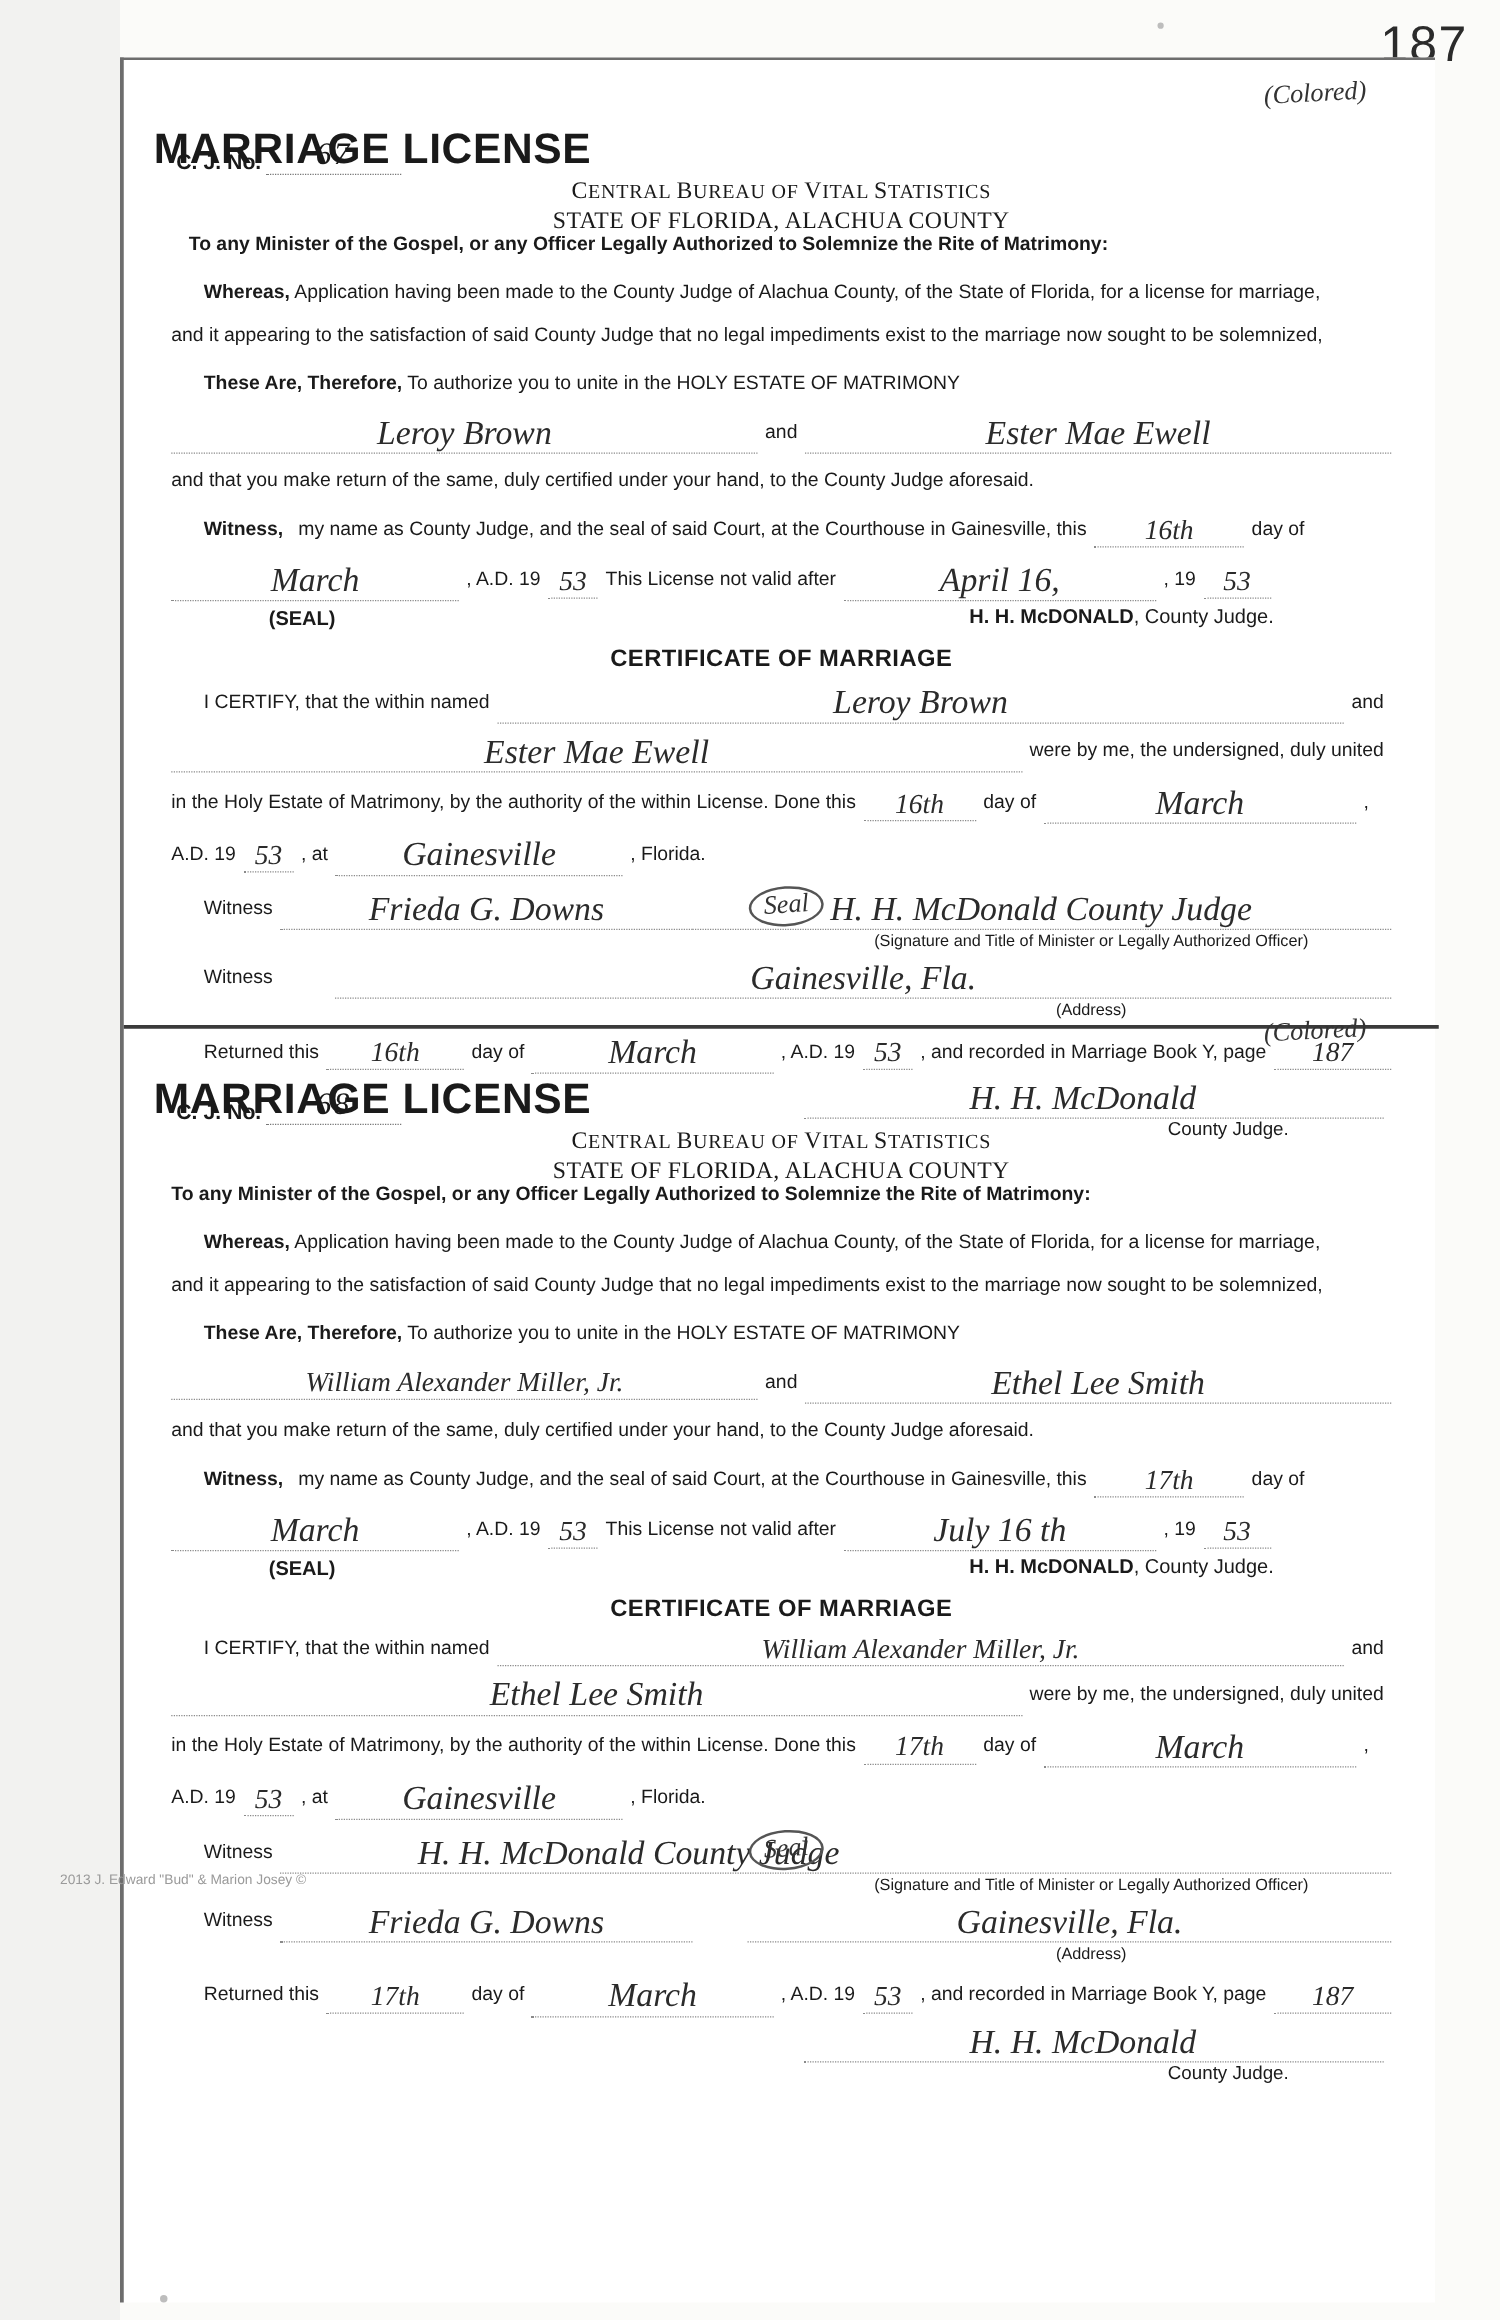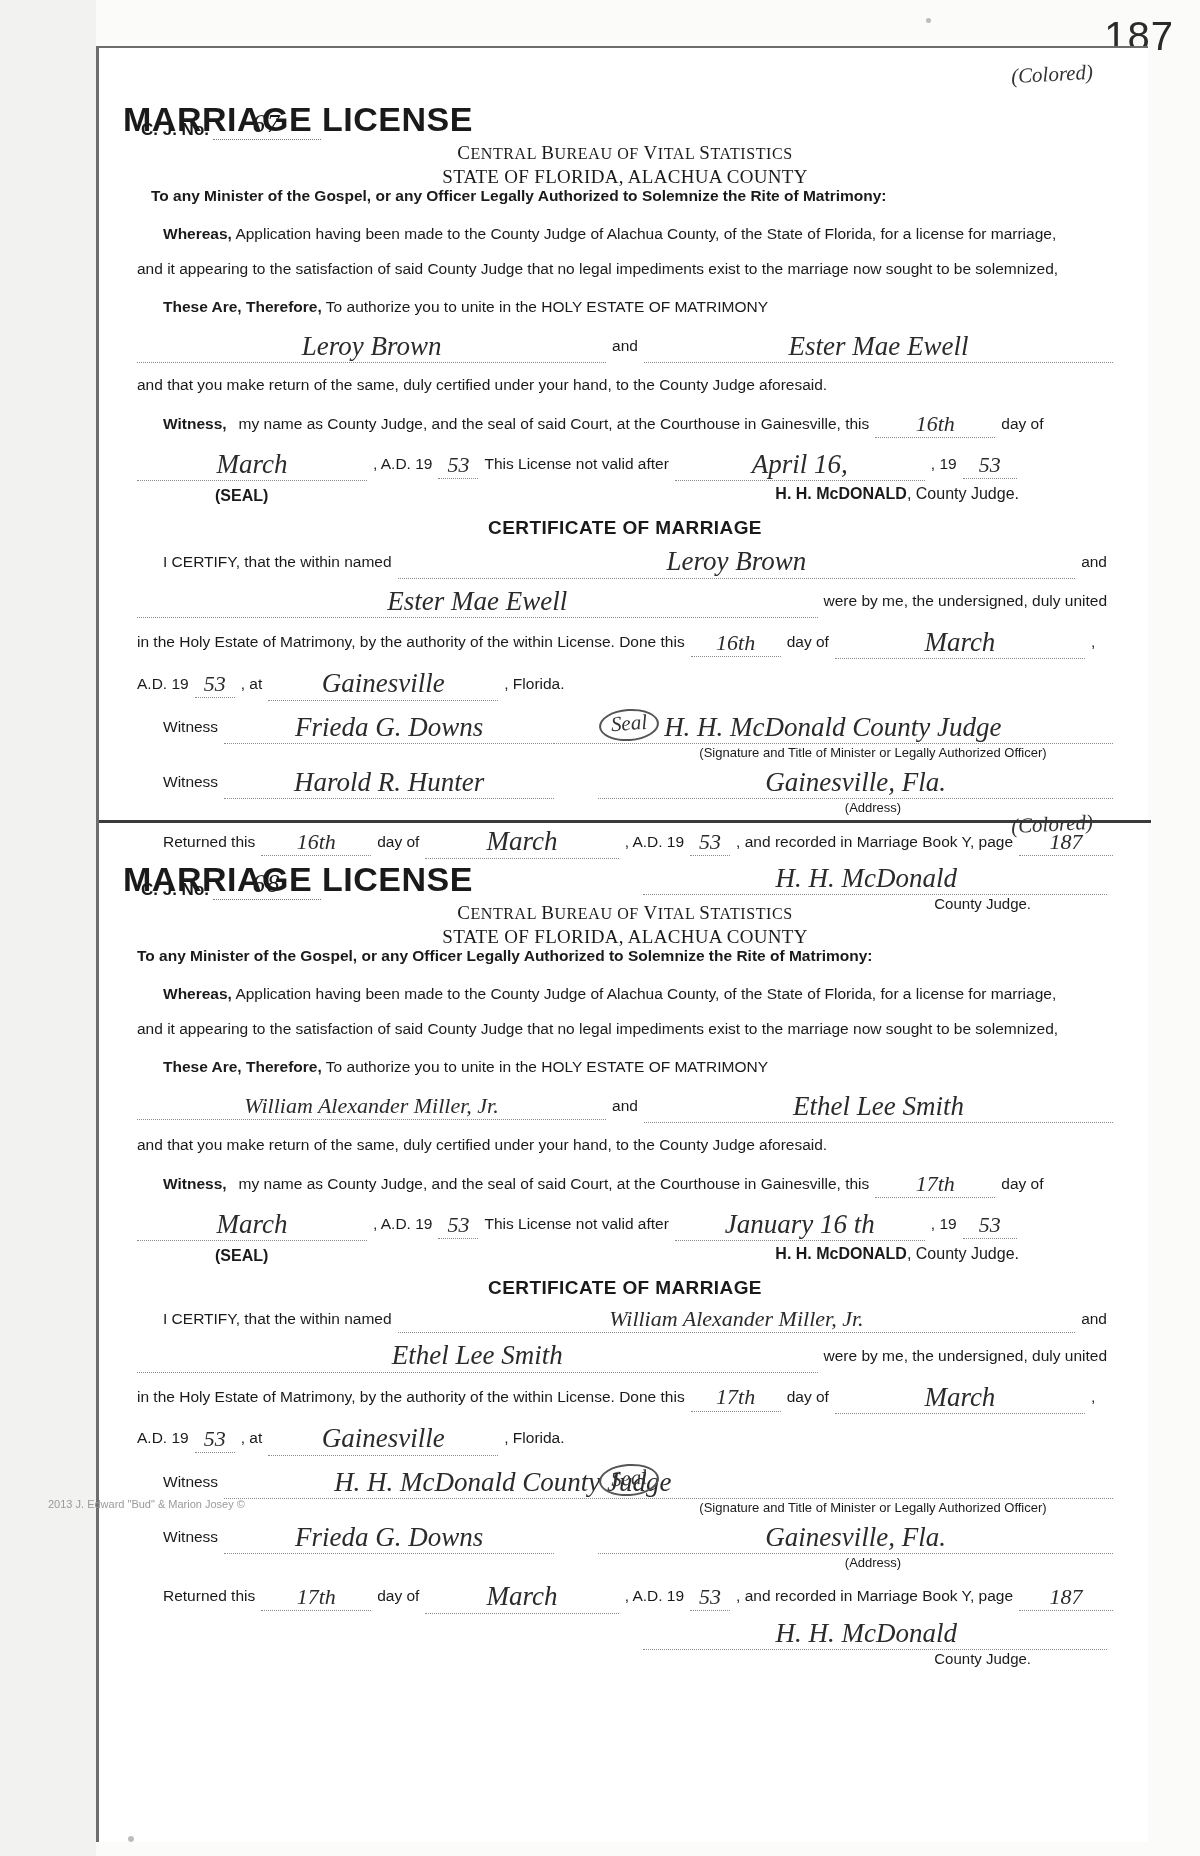--- a/index.html
+++ b/index.html
@@ -363,21 +363,20 @@
         <span class="seal-scribble" style="left:462px; top:-4px;">Seal</span>
         <span class="fill" style="padding-left:110px; text-align:left;">H. H. McDonald County Judge</span>
       </div>
       <div class="cap-row">
         <span class="spacer"></span>
         <span class="cap">(Signature and Title of Minister or Legally Authorized Officer)</span>
       </div>
 
       <div class="line-row" style="margin-top:8px;">
         <span class="lbl-in" style="padding-left:26px;">Witness</span>
-        <span class="fill" style="max-width:330px;">Harold R. Hunter</span>
         <span style="flex:0 0 44px;"></span>
         <span class="fill">Gainesville, Fla.</span>
       </div>
       <div class="cap-row">
         <span class="spacer"></span>
         <span class="cap">(Address)</span>
       </div>
 
       <div class="line-row" style="margin-top:12px;">
         <span class="lbl-in" style="padding-left:26px;">Returned this</span>
@@ -436,21 +435,21 @@
         <span class="lbl-in">my name as County Judge, and the seal of said Court, at the Courthouse in Gainesville, this</span>
         <span class="fill sm" style="max-width:120px;">17th</span>
         <span class="lbl-in">day of</span>
       </div>
 
       <div class="line-row" style="margin-top:12px;">
         <span class="fill" style="max-width:230px;">March</span>
         <span class="lbl-in">, A.D. 19</span>
         <span class="fill sm" style="max-width:40px;">53</span>
         <span class="lbl-in">This License not valid after</span>
-        <span class="fill" style="max-width:250px;">January 16 th</span>
+        <span class="fill" style="max-width:250px;">July 16 th</span>
         <span class="lbl-in">, 19</span>
         <span class="fill sm" style="max-width:54px;">53</span>
       </div>
 
       <div class="seal">(SEAL)</div>
       <div class="judge-line">
         <b>H. H. McDONALD</b>
           <span>, County Judge.</span>
       </div>
 

